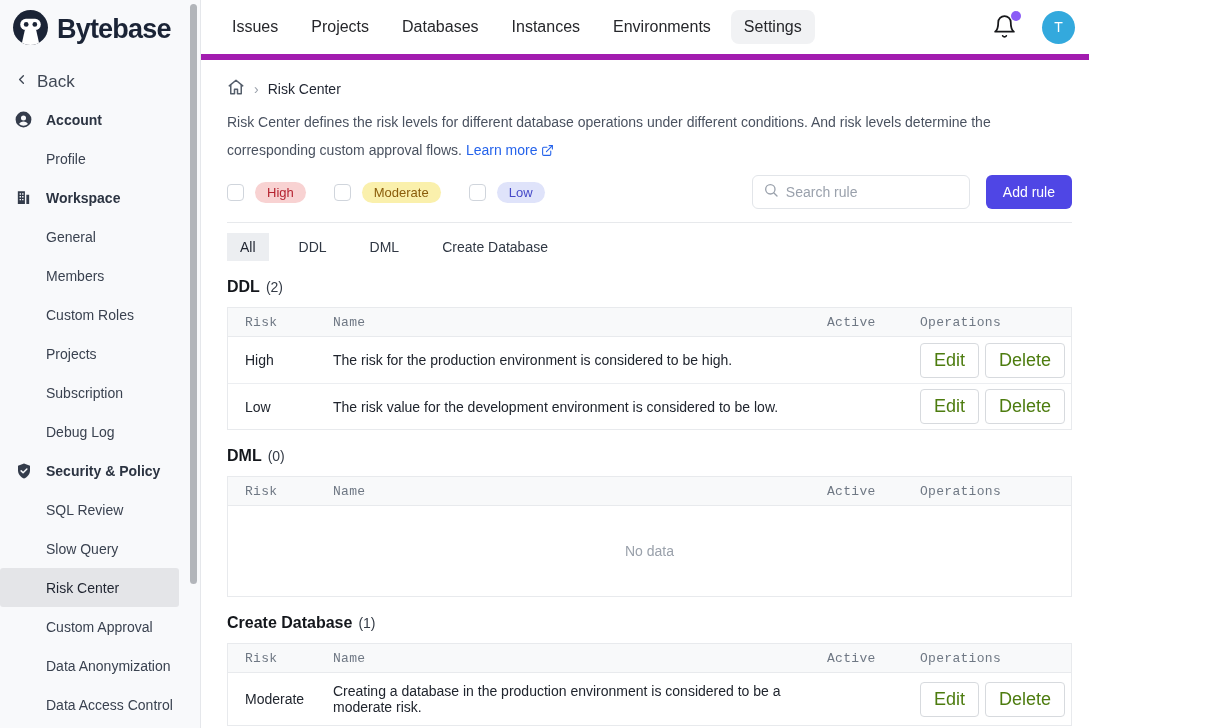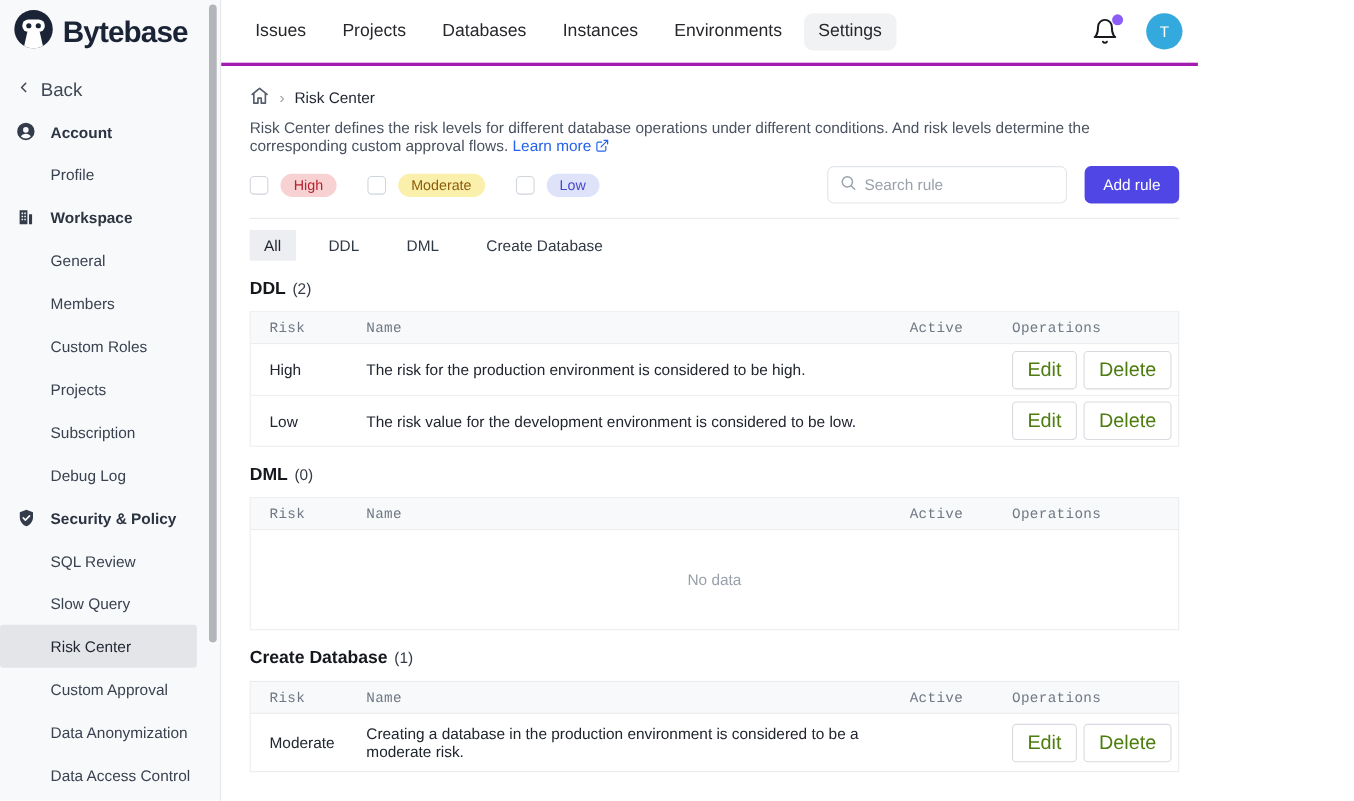--- a/index.html
+++ b/index.html
@@ -15,33 +15,33 @@
   .side-rows { position:absolute; top:100px; left:0; right:0; }
   .side-row { display:flex; align-items:center; height:39px; font-size:14px; color:#3a4250; }
   .side-row.header { padding-left:14px; gap:13px; font-weight:600; color:#2c3442; }
   .side-row.item { padding-left:46px; cursor:pointer; }
   .side-row.item.active { background:#e4e5e8; border-radius:3px; width:179px; color:#1f2430; }
   .side-icon { width:19px; height:19px; display:flex; align-items:center; justify-content:center; }
   .side-scrollbar { position:absolute; top:4px; right:3px; width:7px; height:580px; background:#b2b5ba; border-radius:4px; }
 
   
   .main { flex:1; display:flex; flex-direction:column; background:#fff; min-width:0; }
-  .topnav { height:60px; flex:0 0 60px; display:flex; align-items:center; padding:0 14px 0 18px; border-bottom:3px solid #a21caf; }
+  .topnav { height:60px; flex:0 0 60px; display:flex; align-items:center; padding:0 14px 0 18px; border-bottom:6px solid #a21caf; }
   .nav-item { font-size:16px; color:#26272b; padding:8px 13px; border-radius:8px; cursor:pointer; text-decoration:none; margin-right:7px; }
   .nav-item.active { background:#f1f2f4; }
   .topnav-spacer { flex:1; }
   .bell-wrap { position:relative; width:26px; height:26px; margin-right:24px; cursor:pointer; }
   .bell-dot { position:absolute; top:-3px; right:-3px; width:10px; height:10px; border-radius:50%; background:#8b5cf6; }
   .avatar { width:33px; height:33px; border-radius:50%; background:#33a9dd; color:#fff; display:flex; align-items:center; justify-content:center; font-size:14px; font-weight:500; cursor:pointer; }
 
   .content { flex:1; padding:18px 17px 0 26px; overflow:hidden; }
   .breadcrumb { display:flex; align-items:center; gap:9px; height:22px; }
   .crumb-sep { color:#9aa1ab; font-size:14px; }
   .crumb-current { font-size:14px; font-weight:500; color:#1f2430; }
-  .description { margin-top:8px; font-size:14px; line-height:16px; color:#4a5260; max-width:965px; }
+  .description { margin-top:8px; font-size:14px; line-height:28px; color:#4a5260; max-width:965px; }
   .learn-more { color:#2563eb; text-decoration:none; display:inline-flex; align-items:center; gap:1px; cursor:pointer; }
 
   .filter-row { margin-top:11px; display:flex; align-items:center; padding-bottom:13px; border-bottom:1px solid #e7e9ec; }
   .filter-group { display:flex; align-items:center; margin-right:28px; }
   .checkbox { width:17px; height:17px; border:1px solid #d0d5dc; border-radius:4px; background:#fff; cursor:pointer; }
   .badge { margin-left:11px; font-size:13px; padding:3px 12px; border-radius:999px; }
   .badge.high { background:#f8d2d2; color:#b52330; }
   .badge.moderate { background:#faf0ac; color:#8a5c0a; }
   .badge.low { background:#dfe3fa; color:#4649c8; }
   .filter-spacer { flex:1; }

